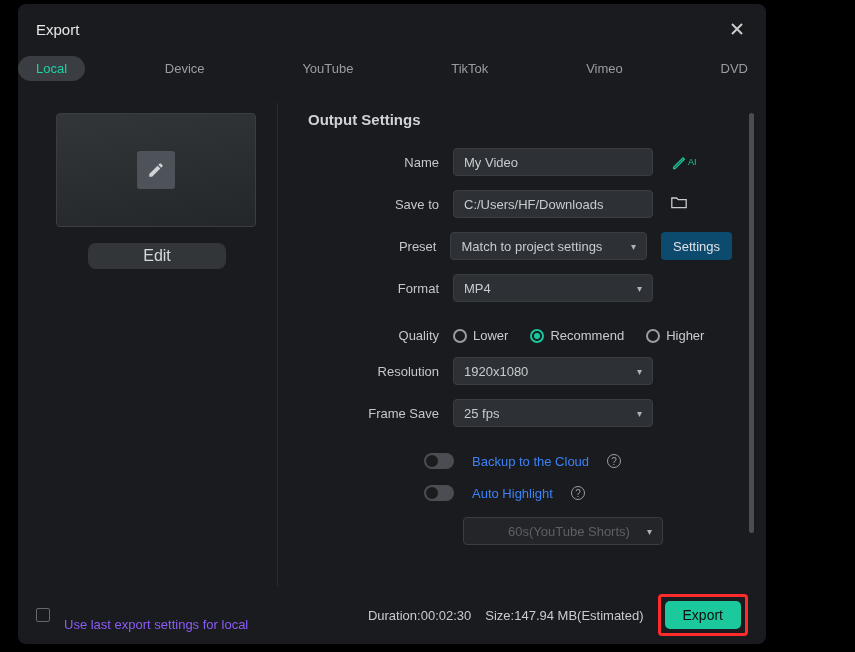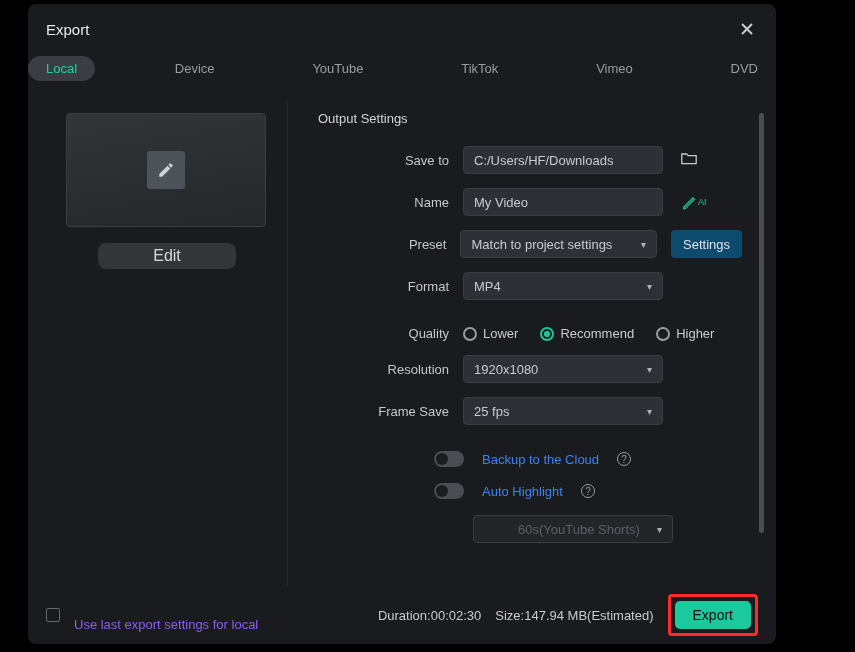--- a/index.html
+++ b/index.html
@@ -1,32 +1,32 @@
 <!DOCTYPE html>
 <html><head>
 <meta charset="utf-8">
 <style>
   * { box-sizing: border-box; margin: 0; padding: 0; font-family: -apple-system, "Segoe UI", Arial, sans-serif; }
   body { background: #000; width: 855px; height: 652px; overflow: hidden; position: relative; }
-  .dialog { position: absolute; left: 28px; top: 4px; width: 748px; height: 640px; background: #1a1b1e; border-radius: 8px; display: flex; flex-direction: column; }
+  .dialog { position: absolute; left: 18px; top: 4px; width: 748px; height: 640px; background: #1a1b1e; border-radius: 8px; display: flex; flex-direction: column; }
   .titlebar { display: flex; align-items: center; justify-content: space-between; padding: 14px 18px 10px 18px; }
   .title { color: #e8e8e8; font-size: 15px; font-weight: 500; }
   .close-btn { width: 22px; height: 22px; display: flex; align-items: center; justify-content: center; color: #ccc; cursor: pointer; }
   .close-btn svg { width: 14px; height: 14px; stroke: #ccc; stroke-width: 2; }
   .tabs { display: flex; justify-content: space-between; gap: 28px; padding: 6px 0 12px 0; }
   .tab { color: #9a9ca0; font-size: 13px; padding: 5px 18px; border-radius: 14px; cursor: pointer; }
   .tab.active { background: #3a3d41; color: #1dd3a5; }
   .body { flex: 1; display: flex; padding: 10px 10px 0 10px; min-height: 0; }
   .left { width: 250px; padding: 10px 10px 0 28px; border-right: 1px solid #2a2c30; }
   .preview { width: 200px; height: 114px; background: linear-gradient(170deg,#333639 0%,#24272a 100%); border: 1px solid #3a3d41; border-radius: 4px; display: flex; align-items: center; justify-content: center; }
   .preview .edit-icon { width: 38px; height: 38px; background: #4d5358; border-radius: 3px; display: flex; align-items: center; justify-content: center; }
   .preview .edit-icon svg { width: 18px; height: 18px; fill: #d0d3d8; }
   .edit-btn { margin-top: 16px; width: 138px; height: 26px; background: #333639; display: flex; align-items: center; justify-content: center; color: #d6d8db; font-size: 16px; border-radius: 8px; cursor: pointer; margin-left: 32px; }
   .right { flex: 1; padding: 8px 24px 0 30px; overflow: hidden; position: relative; }
-  .section-title { color: #d0d2d5; font-size: 13px; margin-bottom: 20px; }
+  .section-title { color: #d0d2d5; font-size: 15px; margin-bottom: 20px; font-weight: bold; }
   .row { display: flex; align-items: center; margin-bottom: 14px; }
   .label { width: 145px; text-align: right; padding-right: 14px; color: #c4c7cb; font-size: 13px; }
   .field { height: 28px; background: #2d3034; border: 1px solid #3a3d41; border-radius: 4px; display: flex; align-items: center; padding: 0 10px; color: #c8cbcf; font-size: 13px; }
   .field.w200 { width: 200px; }
   .field.w200s { width: 200px; justify-content: space-between; }
   .field.disabled { background: #232528; color: #5c6066; padding-left: 44px; }
   .chev { color: #aeb2b7; font-size: 10px; }
   .ai-btn { margin-left: 18px; color: #19c69a; font-size: 14px; cursor: pointer; display: flex; align-items: center; }
   .ai-btn svg { width: 16px; height: 16px; stroke: #19c69a; fill: none; stroke-width: 2; }
   .ai-txt { font-size: 9px; margin-left: 1px; }
@@ -85,37 +85,37 @@
             </svg>
         </div>
       </div>
       <div class="edit-btn">Edit</div>
     </div>
 
     <div class="right">
       <div class="section-title">Output Settings</div>
 
       <div class="row">
-        <div class="label">Save to</div>
-        <div class="field w200">C:/Users/HF/Downloads</div>
-        <div class="folder-btn">
-          <svg viewBox="0 0 20 16">
-              <path d="M1 3 h6 l2 2 h10 v10 h-18 z"></path>
-            </svg>
-        </div>
-      </div>
-
-      <div class="row">
         <div class="label">Name</div>
         <div class="field w200">My Video</div>
         <div class="ai-btn">
           <svg viewBox="0 0 24 24">
               <path d="M4 20 L18 6 L20 8 L6 22 L4 22 Z"></path>
             </svg>
             <span class="ai-txt">AI</span>
+        </div>
+      </div>
+
+      <div class="row">
+        <div class="label">Save to</div>
+        <div class="field w200">C:/Users/HF/Downloads</div>
+        <div class="folder-btn">
+          <svg viewBox="0 0 20 16">
+              <path d="M1 3 h6 l2 2 h10 v10 h-18 z"></path>
+            </svg>
         </div>
       </div>
 
       <div class="row">
         <div class="label">Preset</div>
         <div class="field w200s">
           <span>Match to project settings</span>
           <span class="chev">▾</span>
         </div>
         <div class="settings-btn">Settings</div>

